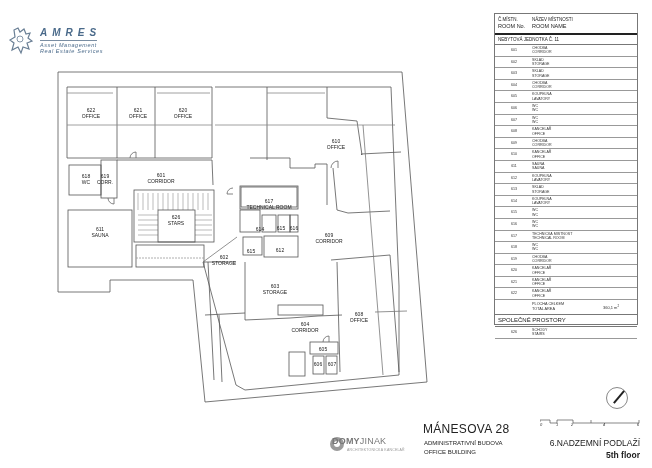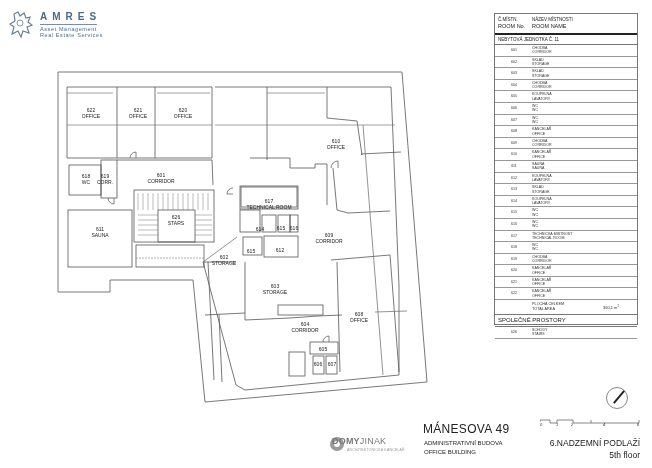--- a/index.html
+++ b/index.html
@@ -1,17 +1,17 @@
 <!DOCTYPE html>
 <html><head>
 <meta charset="utf-8">
 <style>
   html,body{margin:0;padding:0;background:#ffffff;}
   body{width:652px;height:468px;position:relative;overflow:hidden;font-family:"Liberation Sans",sans-serif;color:#333;}
-  .logo{position:absolute;left:8px;top:8px;width:140px;height:36px;}
+  .logo{position:absolute;left:8px;top:24px;width:140px;height:36px;font-style:italic;}
   .logo .mark{position:absolute;left:0;top:2px;width:26px;height:30px;}
   .logo .brand{position:absolute;left:32px;top:3px;font-size:10px;letter-spacing:5px;color:#4a6a8a;font-weight:bold;}
   .logo .sub1,.logo .sub2{position:absolute;left:32px;font-size:5.5px;color:#4a6a8a;letter-spacing:0.6px;}
   .logo .sub1{top:16px;border-top:1px solid #7a8ea3;padding-top:1px;}
   .logo .sub2{top:24px;}
   .plan{position:absolute;left:0;top:0;width:652px;height:468px;}
   .plan svg{position:absolute;left:0;top:0;}
   .rlabel{position:absolute;font-size:5px;text-align:center;line-height:6px;color:#222;transform:translateX(-50%);white-space:nowrap;}
   .legend{position:absolute;left:494px;top:13px;width:142px;height:310px;border:1px solid #777;background:#fff;}
   .legend .hdr{height:19px;border-bottom:2px solid #222;position:relative;}
@@ -33,21 +33,21 @@
   .legend .sect2{height:11px;border-bottom:1px solid #777;font-size:6px;line-height:11px;padding-left:3px;color:#222;}
   .compass{position:absolute;left:606px;top:387px;width:20px;height:20px;border:1px solid #888;border-radius:50%;}
   .compass .needle{position:absolute;left:4px;top:8px;width:16px;height:2px;background:#222;transform:rotate(-50deg);transform-origin:50% 50%;}
   .scale{position:absolute;left:540px;top:413px;width:100px;height:14px;}
   .scale .tick{position:absolute;top:9px;font-size:4px;font-style:italic;color:#333;}
   .title-main{position:absolute;left:423px;top:422px;font-size:12px;color:#222;letter-spacing:0.3px;}
   .title-sub1,.title-sub2{position:absolute;left:424px;font-size:6px;color:#222;}
   .title-sub1{top:440px;}
   .title-sub2{top:449px;}
   .floor-cz{position:absolute;right:12px;top:438px;font-size:8.5px;color:#222;text-align:right;}
-  .floor-en{position:absolute;right:12px;top:450px;font-size:8.5px;color:#222;}
+  .floor-en{position:absolute;right:12px;top:450px;font-size:8.5px;color:#222;font-weight:bold;}
   .arch{position:absolute;left:330px;top:433px;width:90px;height:26px;}
   .arch .icon{position:absolute;left:0;top:4px;width:14px;height:14px;border-radius:50%;background:#9a9a9a;}
   .arch .icon::after{content:"";position:absolute;left:4px;top:4px;width:6px;height:6px;border-radius:50%;background:#fff;}
   .arch .name{position:absolute;left:2px;top:3px;font-size:9px;color:#777;font-weight:bold;letter-spacing:0.2px;}
   .arch .name .light{font-weight:normal;}
   .arch .tag{position:absolute;left:17px;top:15px;font-size:3.5px;color:#999;letter-spacing:0.2px;}
 </style>
 </head>
 <body>
 
@@ -334,17 +334,17 @@
   <span class="tick" style="left:63px;">4</span>
   <span class="tick" style="left:97px;">6</span>
 </div>
 
 <div class="arch">
   <div class="icon"></div>
   <div class="name"><span>DOMY</span><span class="light">JINAK</span></div>
   <div class="tag">ARCHITEKTONICKÁ KANCELÁŘ</div>
 </div>
 
-<div class="title-main">MÁNESOVA 49</div>
+<div class="title-main">MÁNESOVA 28</div>
 <div class="title-sub1">ADMINISTRATIVNÍ BUDOVA</div>
 <div class="title-sub2">OFFICE BUILDING</div>
 <div class="floor-cz">6.NADZEMNÍ PODLAŽÍ</div>
 <div class="floor-en">5th floor</div>
 
 </body></html>

